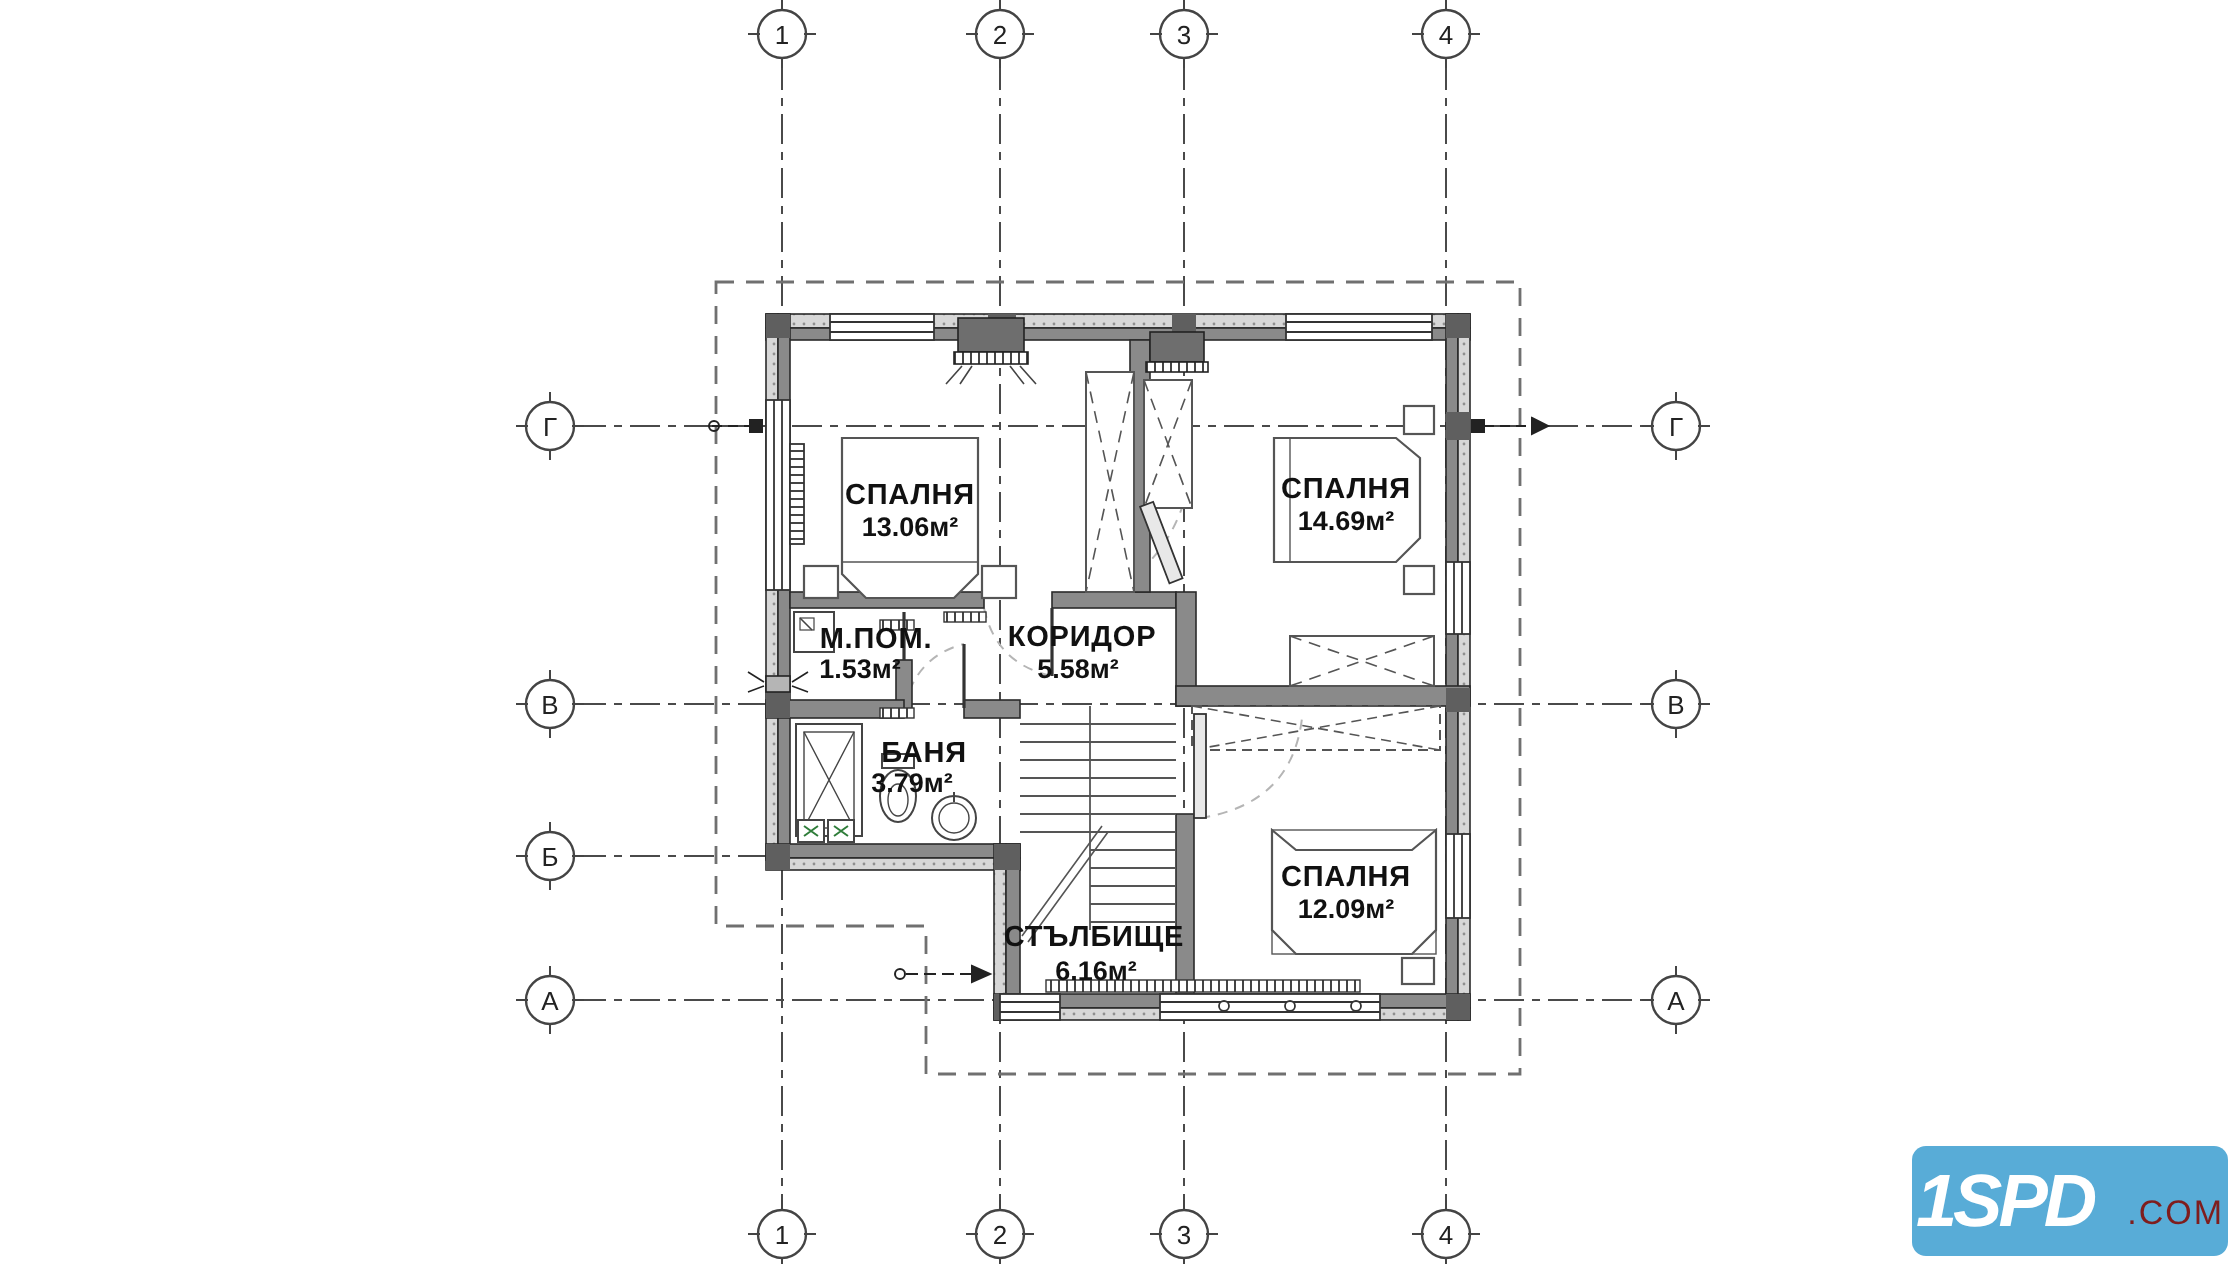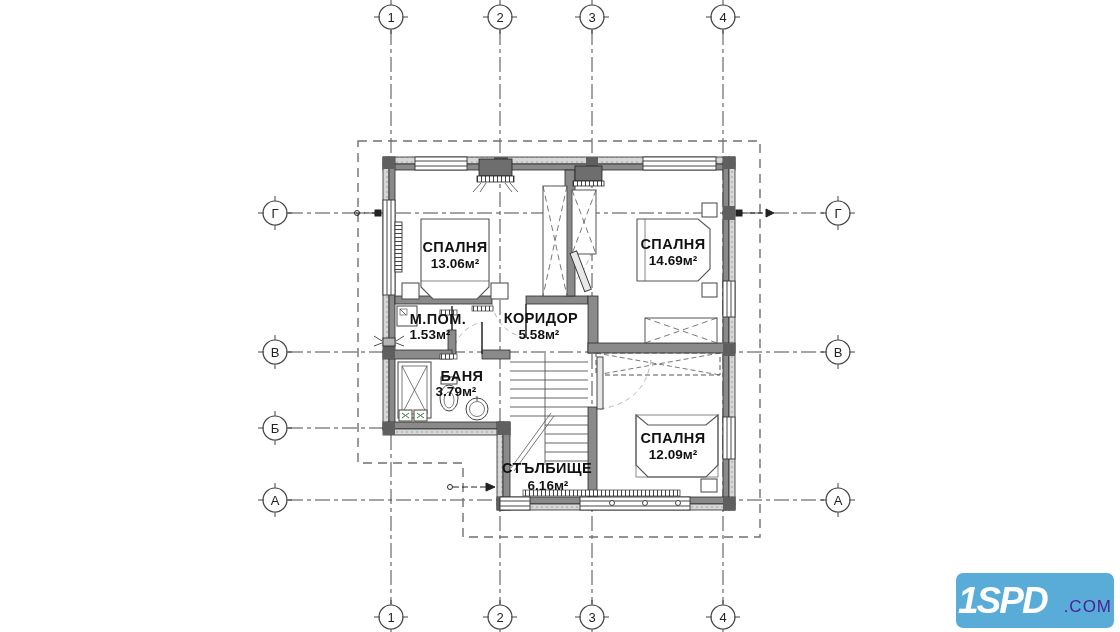--- a/index.html
+++ b/index.html
@@ -6,21 +6,21 @@
   #canvas{position:relative;width:1120px;height:632px;background:#ffffff;overflow:hidden;
           font-family:"Liberation Sans", sans-serif;}
   svg text{font-family:"Liberation Sans", sans-serif;}
   .room-name{font-size:14.5px;font-weight:bold;fill:#111;letter-spacing:.4px;}
   .room-area{font-size:13.5px;font-weight:bold;fill:#111;}
   .axis-label{font-size:13px;fill:#222;}
   #watermark{position:absolute;left:956px;top:573px;width:158px;height:55px;border-radius:7px;
              display:flex;align-items:center;justify-content:center;gap:17px;}
   #watermark .brand{font-size:37px;font-weight:bold;font-style:italic;color:#ffffff;
                     letter-spacing:-2px;line-height:1;}
-  #watermark .suffix{font-size:17px;color:#4c1d95;letter-spacing:1px;margin-top:12px;}
+  #watermark .suffix{font-size:17px;color:#7f1d1d;letter-spacing:1px;margin-top:12px;}
 </style>
 </head>
 <body>
 
 <div id="canvas">
 <svg width="1120" height="632" viewBox="0 0 1120 632">
   <defs>
     <pattern id="combH" width="4" height="8" patternUnits="userSpaceOnUse">
       <rect width="4" height="8" fill="#ffffff"></rect>
       <line x1="1.5" y1="0" x2="1.5" y2="8" stroke="#444" stroke-width="1"></line>

